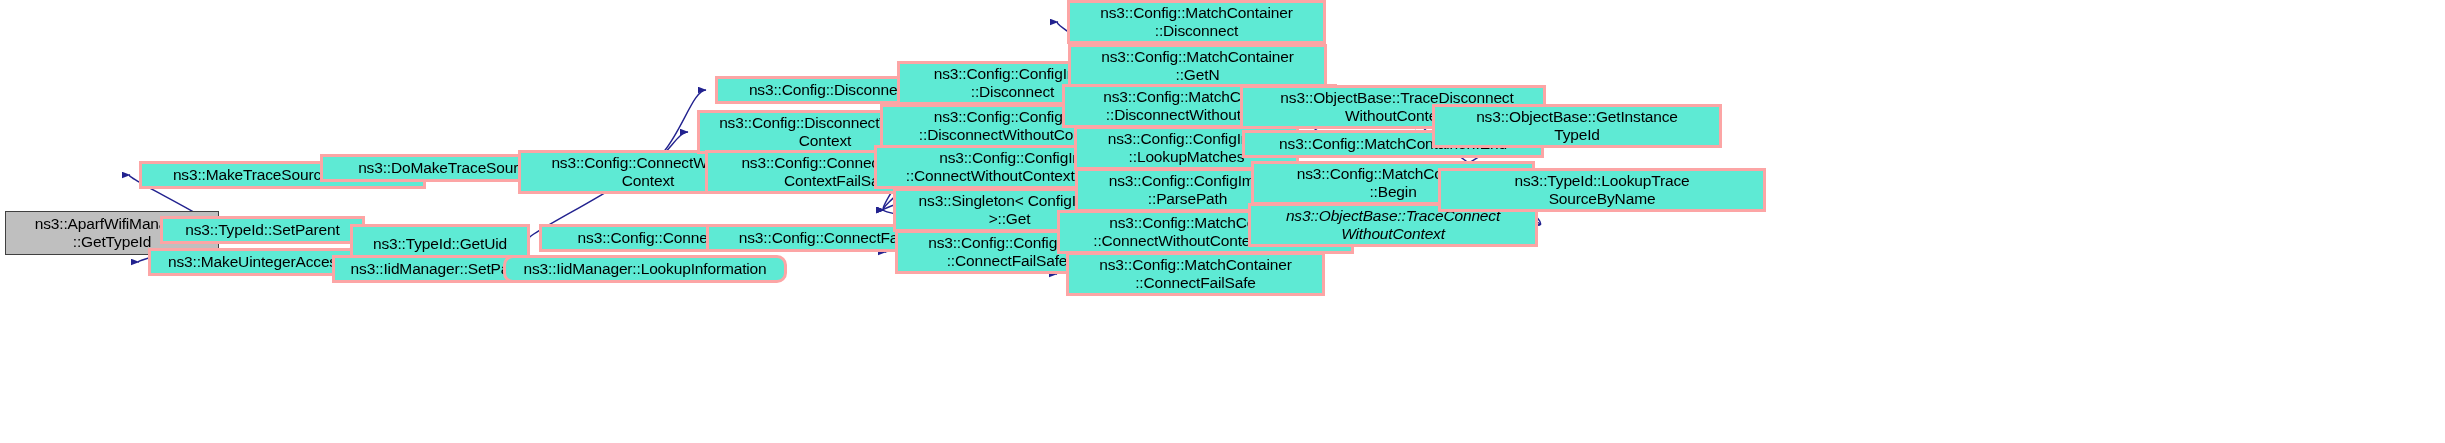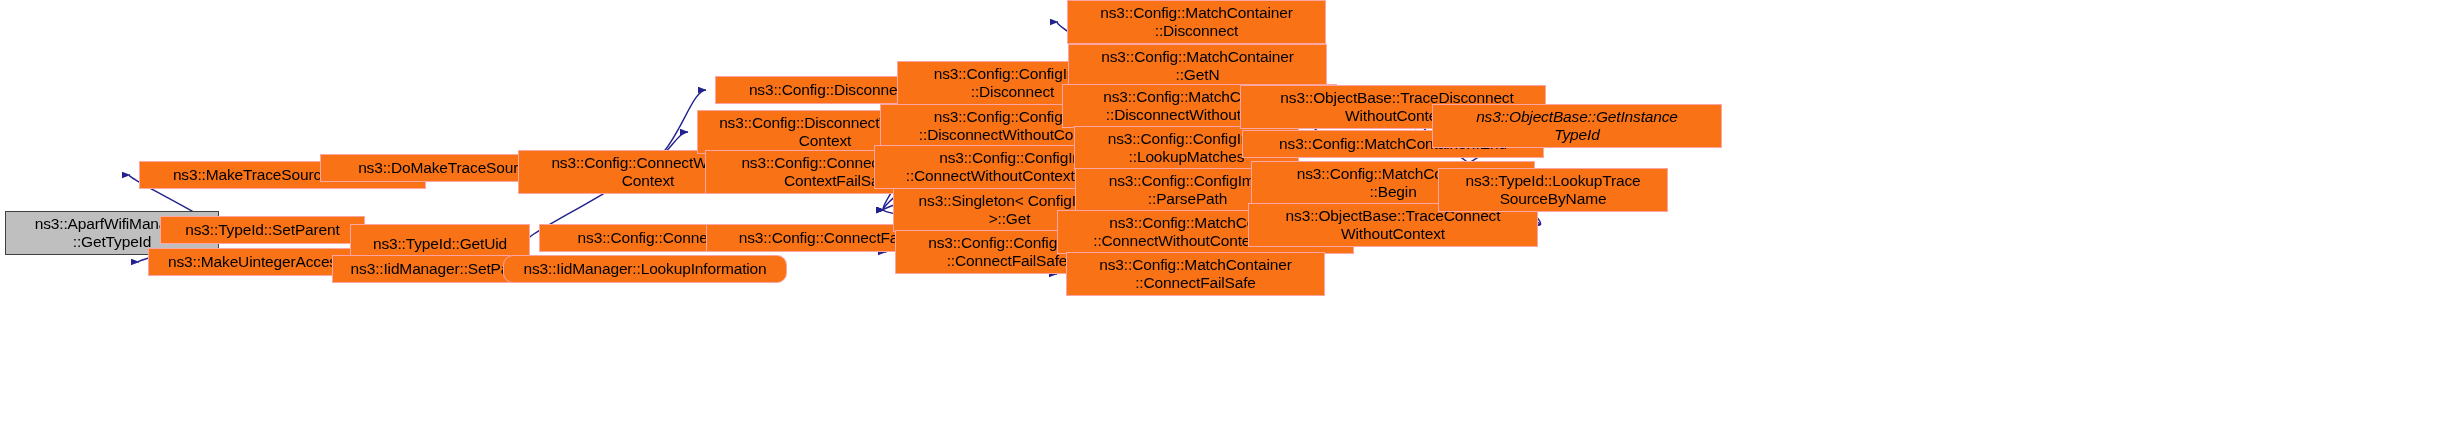--- a/index.html
+++ b/index.html
@@ -19,22 +19,22 @@
     position: absolute;
     left: 0;
     top: 0;
     width: 2445px;
     height: 443px;
     pointer-events: none;
   }
   .node {
     position: absolute;
     box-sizing: border-box;
-    border: 1px solid #fca5a5;
-    background: #f97316;
+    border: 3px solid #fca5a5;
+    background: #5eead4;
     color: #000000;
     font-size: 15.5px;
     line-height: 18px;
     display: flex;
     align-items: center;
     justify-content: center;
     text-align: center;
     white-space: pre-line;
     letter-spacing: -0.15px;
     z-index: 5;
@@ -147,19 +147,19 @@
 ::ParsePath</span></div>
     <div class="node" style="left: 1057px; top: 210px; width: 297px; height: 44px;"><span class="node-label">ns3::Config::MatchContainer
 ::ConnectWithoutContextFailSafe</span></div>
     <div class="node" style="left: 1066px; top: 252px; width: 259px; height: 44px;"><span class="node-label">ns3::Config::MatchContainer
 ::ConnectFailSafe</span></div>
     <div class="node" style="left: 1240px; top: 85px; width: 306px; height: 44px; padding-left: 8px;"><span class="node-label">ns3::ObjectBase::TraceDisconnect
 WithoutContext</span></div>
     <div class="node" style="left: 1242px; top: 130px; width: 302px; height: 28px;"><span class="node-label">ns3::Config::MatchContainer::End</span></div>
     <div class="node" style="left: 1251px; top: 161px; width: 284px; height: 44px;"><span class="node-label">ns3::Config::MatchContainer
 ::Begin</span></div>
-    <div class="node" style="left: 1248px; top: 203px; width: 290px; height: 44px;"><span class="node-label">ns3::ObjectBase::TraceConnect
+    <div class="node" style="left: 1248px; top: 203px; width: 290px; height: 44px; font-style: italic;"><span class="node-label">ns3::ObjectBase::TraceConnect
 WithoutContext</span></div>
-    <div class="node" style="left: 1432px; top: 104px; width: 290px; height: 44px; font-style: italic;"><span class="node-label">ns3::ObjectBase::GetInstance
+    <div class="node" style="left: 1432px; top: 104px; width: 290px; height: 44px;"><span class="node-label">ns3::ObjectBase::GetInstance
 TypeId</span></div>
-    <div class="node" style="left: 1438px; top: 168px; width: 230px; height: 44px;"><span class="node-label">ns3::TypeId::LookupTrace
+    <div class="node" style="left: 1438px; top: 168px; width: 328px; height: 44px;"><span class="node-label">ns3::TypeId::LookupTrace
 SourceByName</span></div>
   </div>
 
 </body></html>

